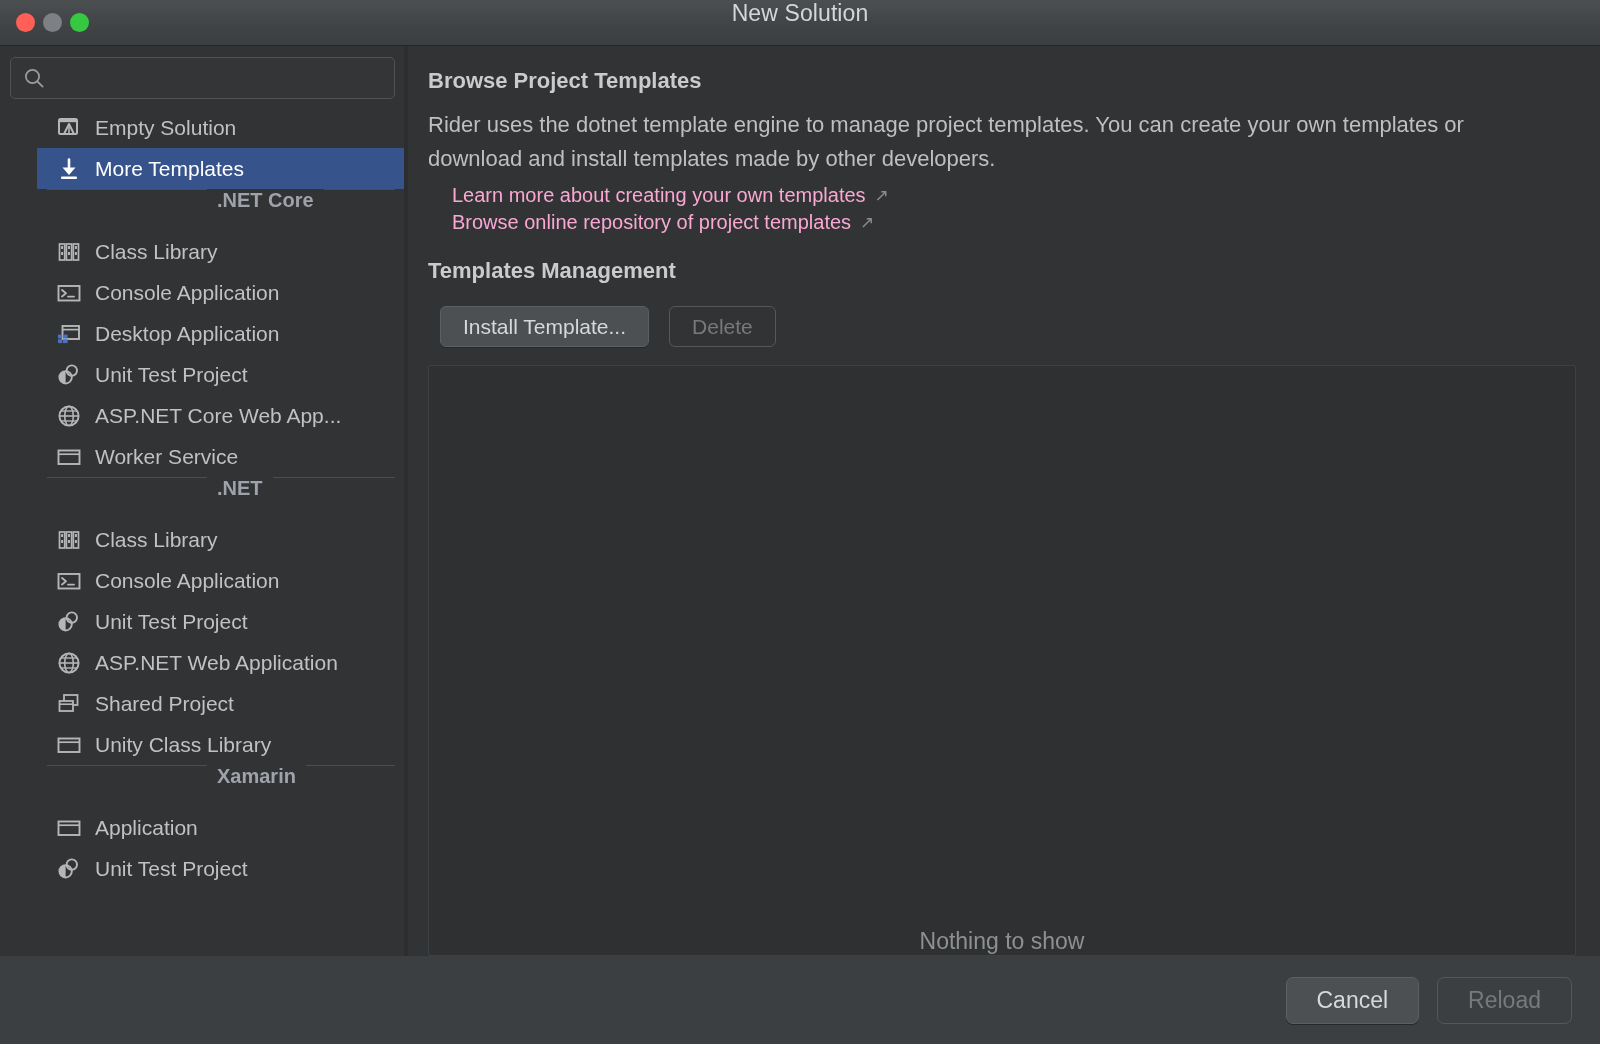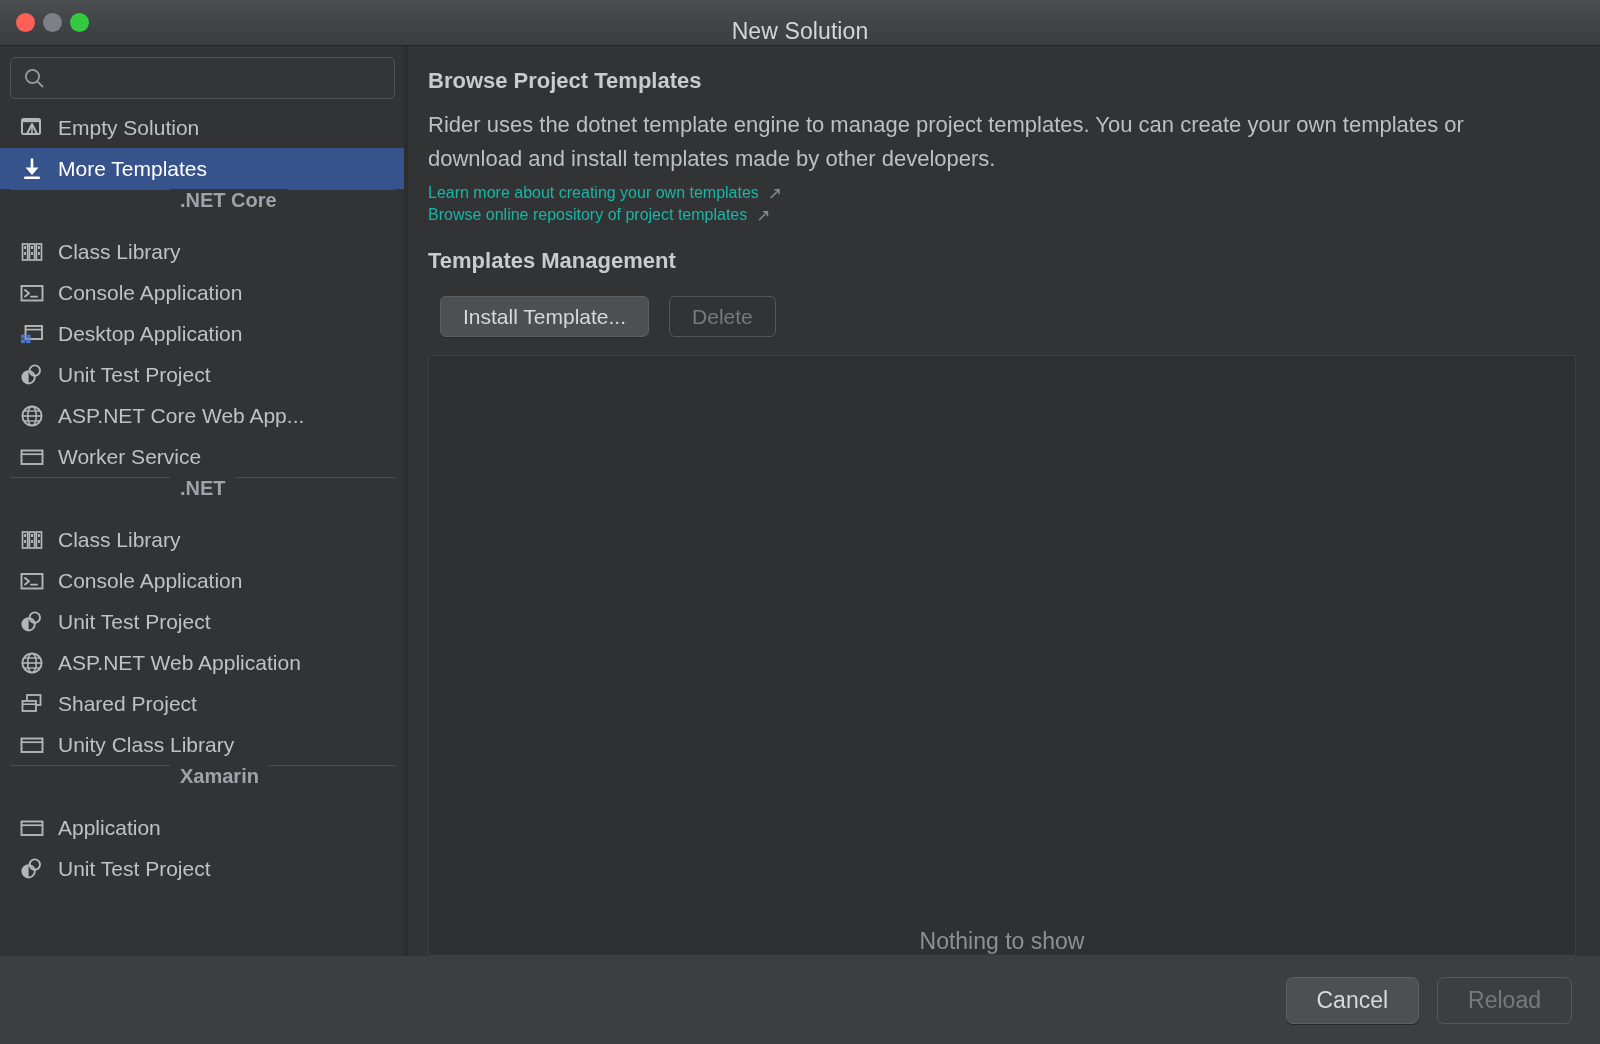--- a/index.html
+++ b/index.html
@@ -22,21 +22,21 @@
   }
 
   
   .titlebar {
     position: relative;
     height: 45px;
     flex: 0 0 45px;
     background: linear-gradient(to bottom, #4c4f51 0%, #424547 50%, #3b3e40 100%);
     border-bottom: 1px solid #222426;
     display: flex;
-    align-items: flex-end;
+    align-items: flex-start;
     justify-content: center;
   }
   .traffic {
     position: absolute;
     left: 16px;
     top: 0;
     height: 45px;
     display: flex;
     align-items: center;
     gap: 8px;
@@ -96,20 +96,21 @@
     color: #c8cacb;
     font-family: "Liberation Sans", sans-serif;
     font-size: 18px;
     margin-left: 9px;
   }
   .search-input::placeholder { color: #7d8183; }
 
   .tmpl-list {
     flex: 1 1 auto;
     overflow: hidden;
+    padding-left: 37px;
   }
   .tmpl-item {
     height: 41px;
     display: flex;
     align-items: center;
     padding-left: 19px;
     box-sizing: border-box;
     cursor: default;
   }
   .tmpl-item .icon {
@@ -174,23 +175,24 @@
     margin: 0 0 4px 0;
     max-width: 1110px;
   }
   .link-row {
     display: flex;
     align-items: center;
     gap: 9px;
     margin-top: 4px;
   }
   .link {
-    font-size: 16px;
-    color: #14b8a6;
+    font-size: 20px;
+    color: #f9a8d4;
     cursor: pointer;
+    margin-left: 24px;
   }
   .ext-arrow {
     font-size: 17px;
     color: #8a8d8f;
     line-height: 1;
   }
   .h-section.mgmt { margin-top: 24px; }
 
   .btn-row {
     display: flex;

